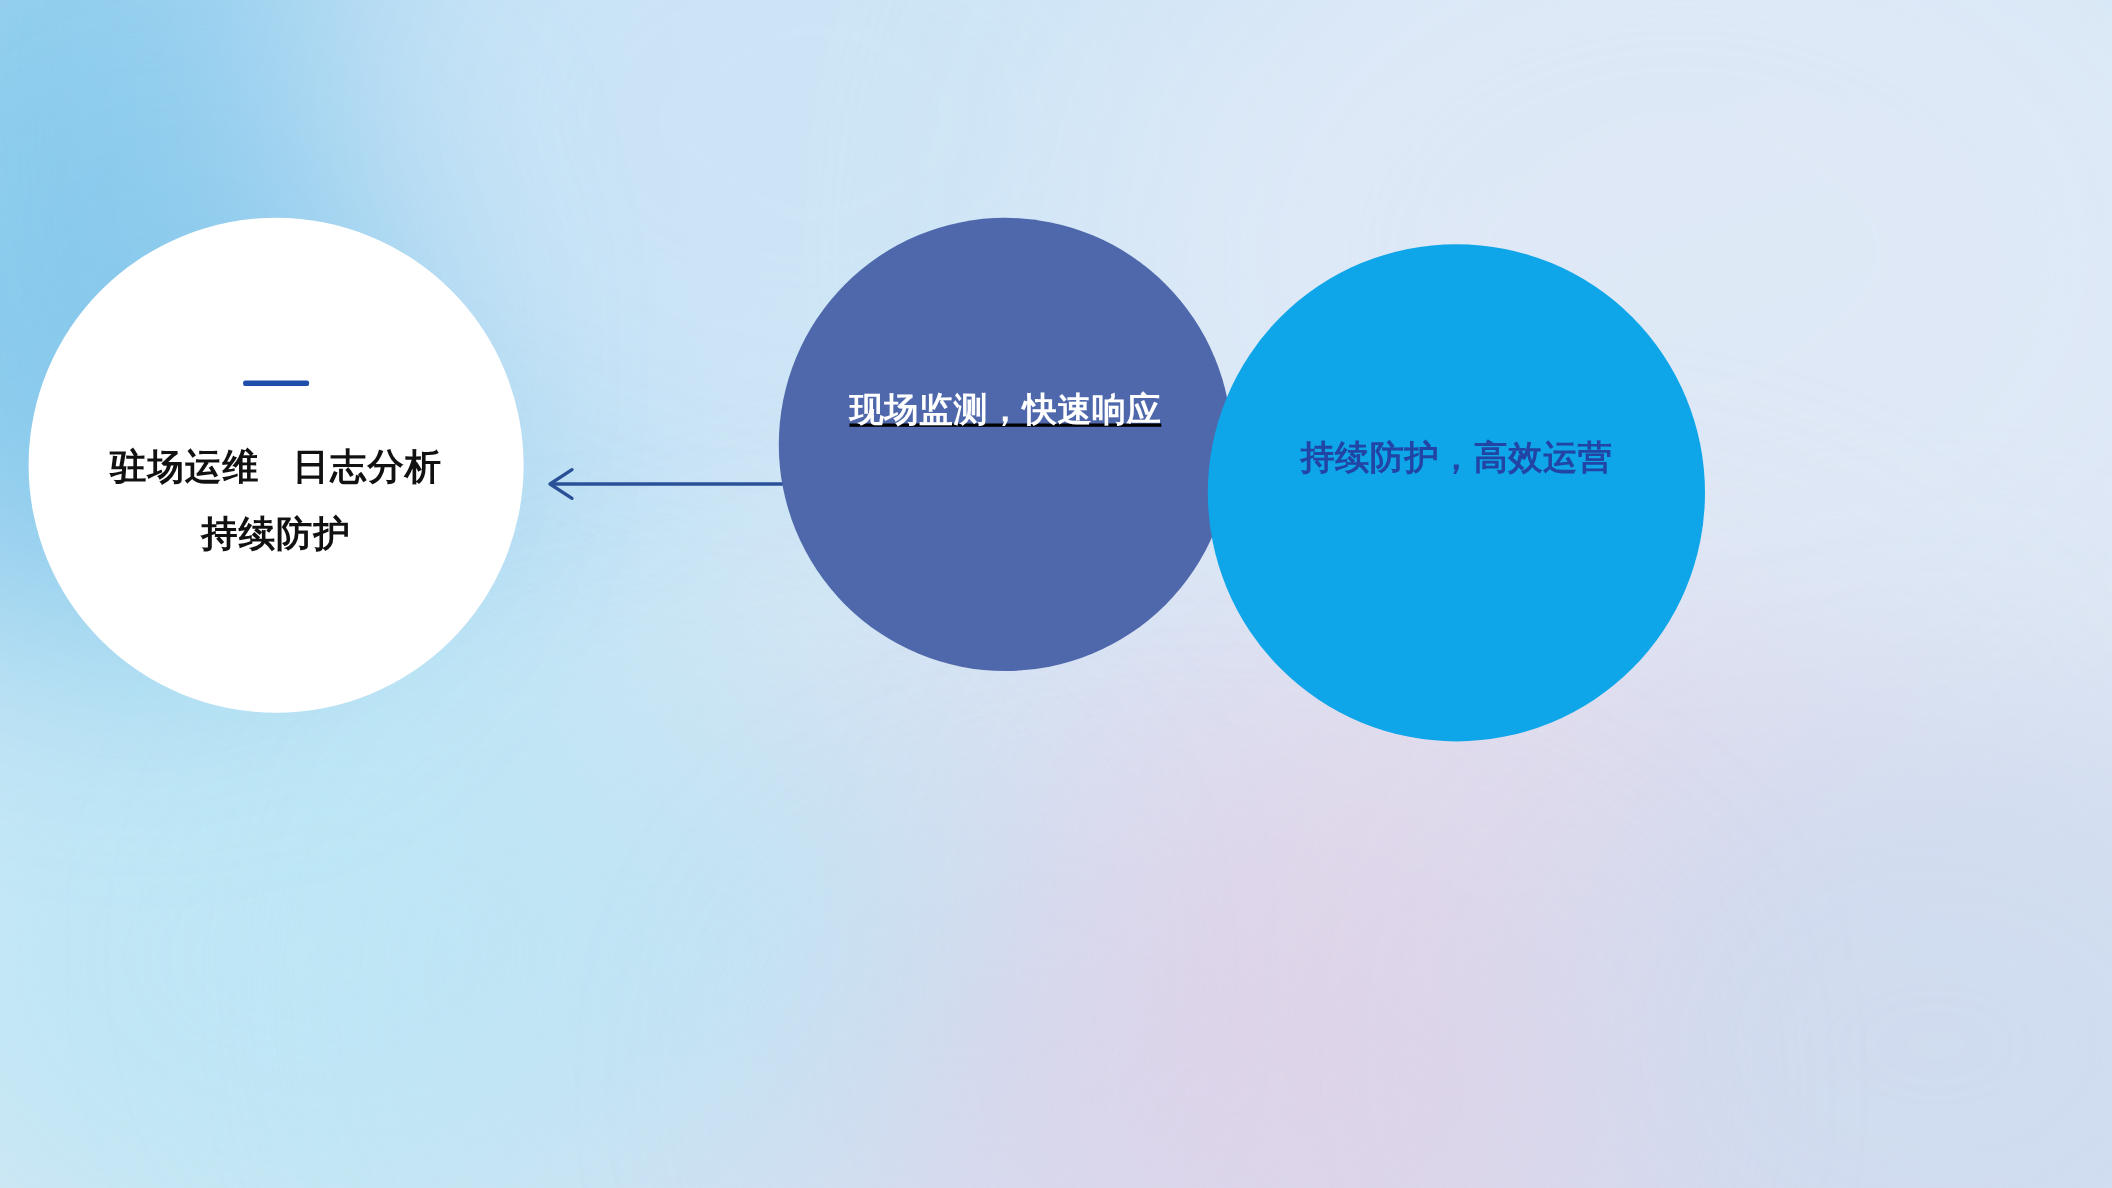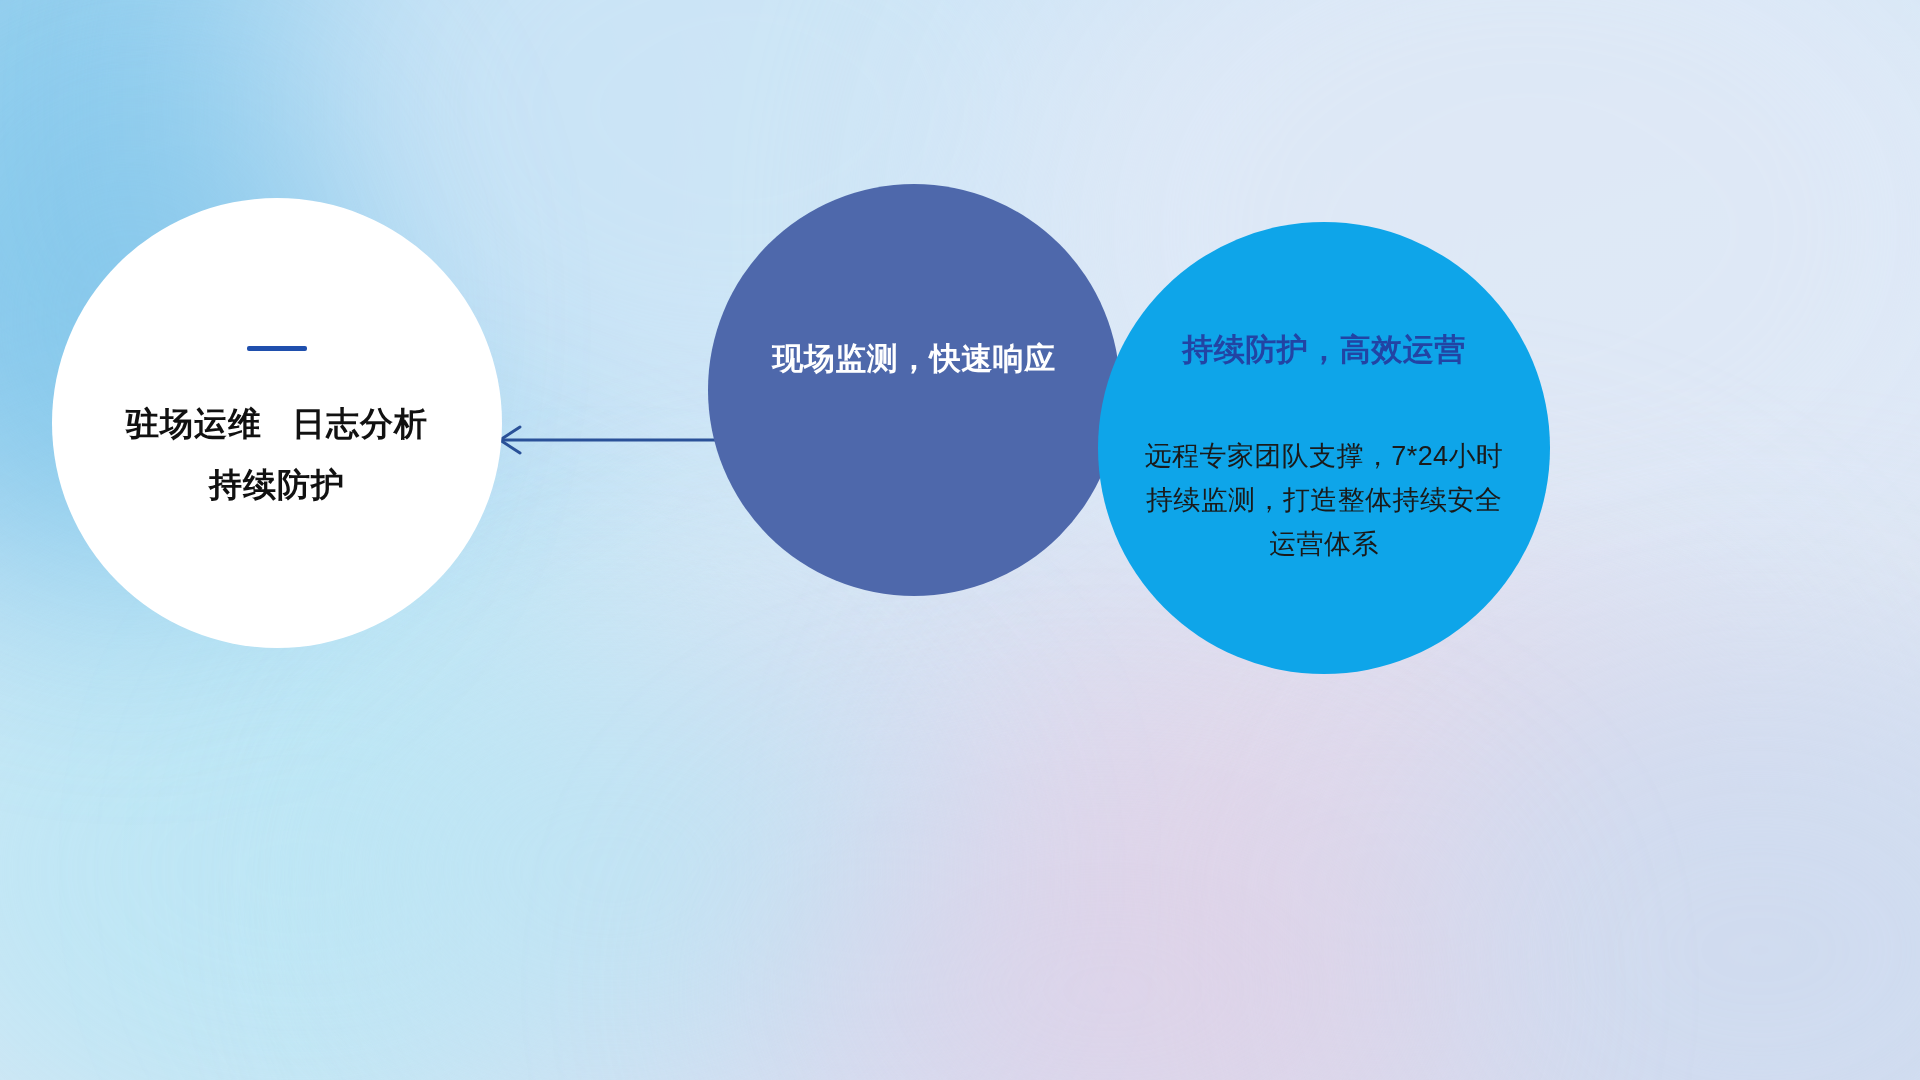--- a/index.html
+++ b/index.html
@@ -28,34 +28,34 @@
   .b10{left:760px;top:800px;width:700px;height:380px;background:#dccfe6;opacity:.5;}
 
   
   #arrow{position:absolute;left:480px;top:405px;width:400px;height:70px;z-index:2;}
 
   
   .circle{position:absolute;border-radius:50%;display:flex;flex-direction:column;
           align-items:center;justify-content:center;text-align:center;}
 
   #circle-left{
-    left:52px;top:198px;width:450px;height:450px;
+    left:26px;top:198px;width:450px;height:450px;
     background:#ffffff;z-index:3;
   }
   .accent-dash{width:60px;height:5px;background:#1f4fad;border-radius:2px;margin-bottom:56px;}
   .left-line{
     font-size:33px;font-weight:bold;color:#111111;letter-spacing:1px;
     line-height:1.0;margin:0 0 28px 0;white-space:nowrap;
   }
   .left-line:last-child{margin-bottom:0;}
   .gap{display:inline-block;width:30px;}
 
   #circle-mid{
-    left:708px;top:184px;width:412px;height:412px;
-    background:#4e68ab;z-index:4;
+    left:708px;top:198px;width:412px;height:412px;
+    background:#4e68ab;z-index:4;text-decoration:underline;
   }
   .mid-title{
     font-size:31px;font-weight:bold;color:#ffffff;white-space:nowrap;
     letter-spacing:.5px;margin-bottom:62px;
   }
   .mid-body{
     font-size:27px;color:#ffffff;line-height:1.62;width:310px;
     letter-spacing:.4px;
   }
 
@@ -103,14 +103,13 @@
     <span>持续防护</span>
   </div>
 </div>
 
 <div class="circle" id="circle-mid">
   <div class="mid-title">现场监测，快速响应</div>
 </div>
 
 <div class="circle" id="circle-right">
   <div class="right-title">持续防护，高效运营</div>
-  <div class="right-body">远程专家团队支撑，7*24小时持续监测，打造整体持续安全运营体系</div>
 </div>
 
 </body></html>

